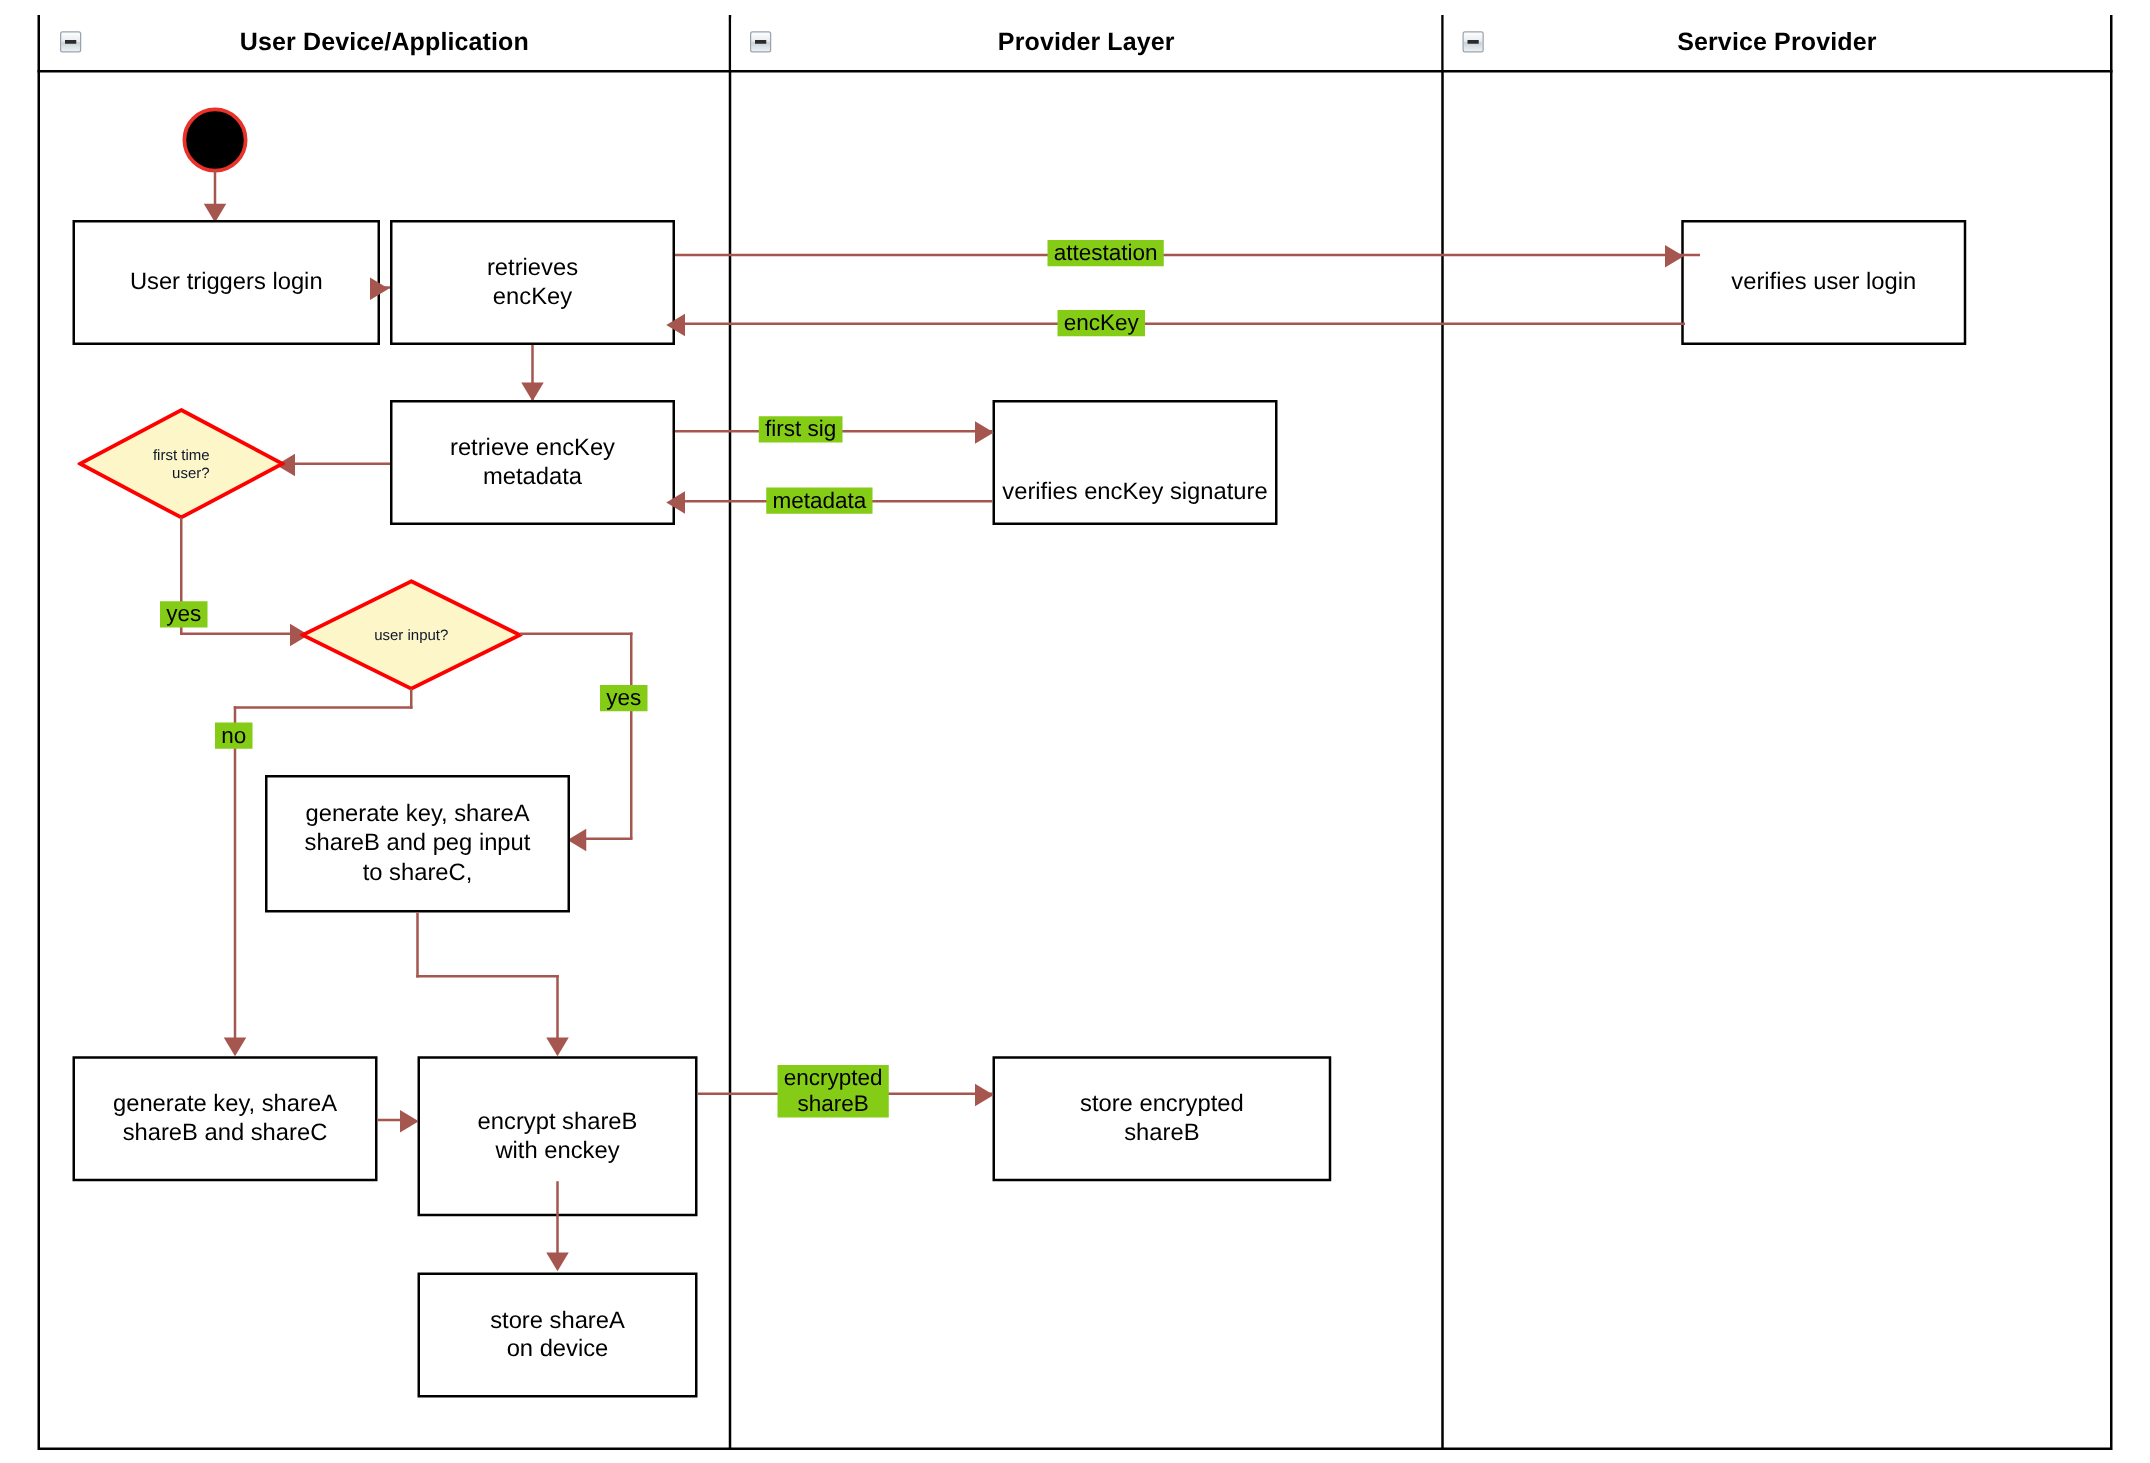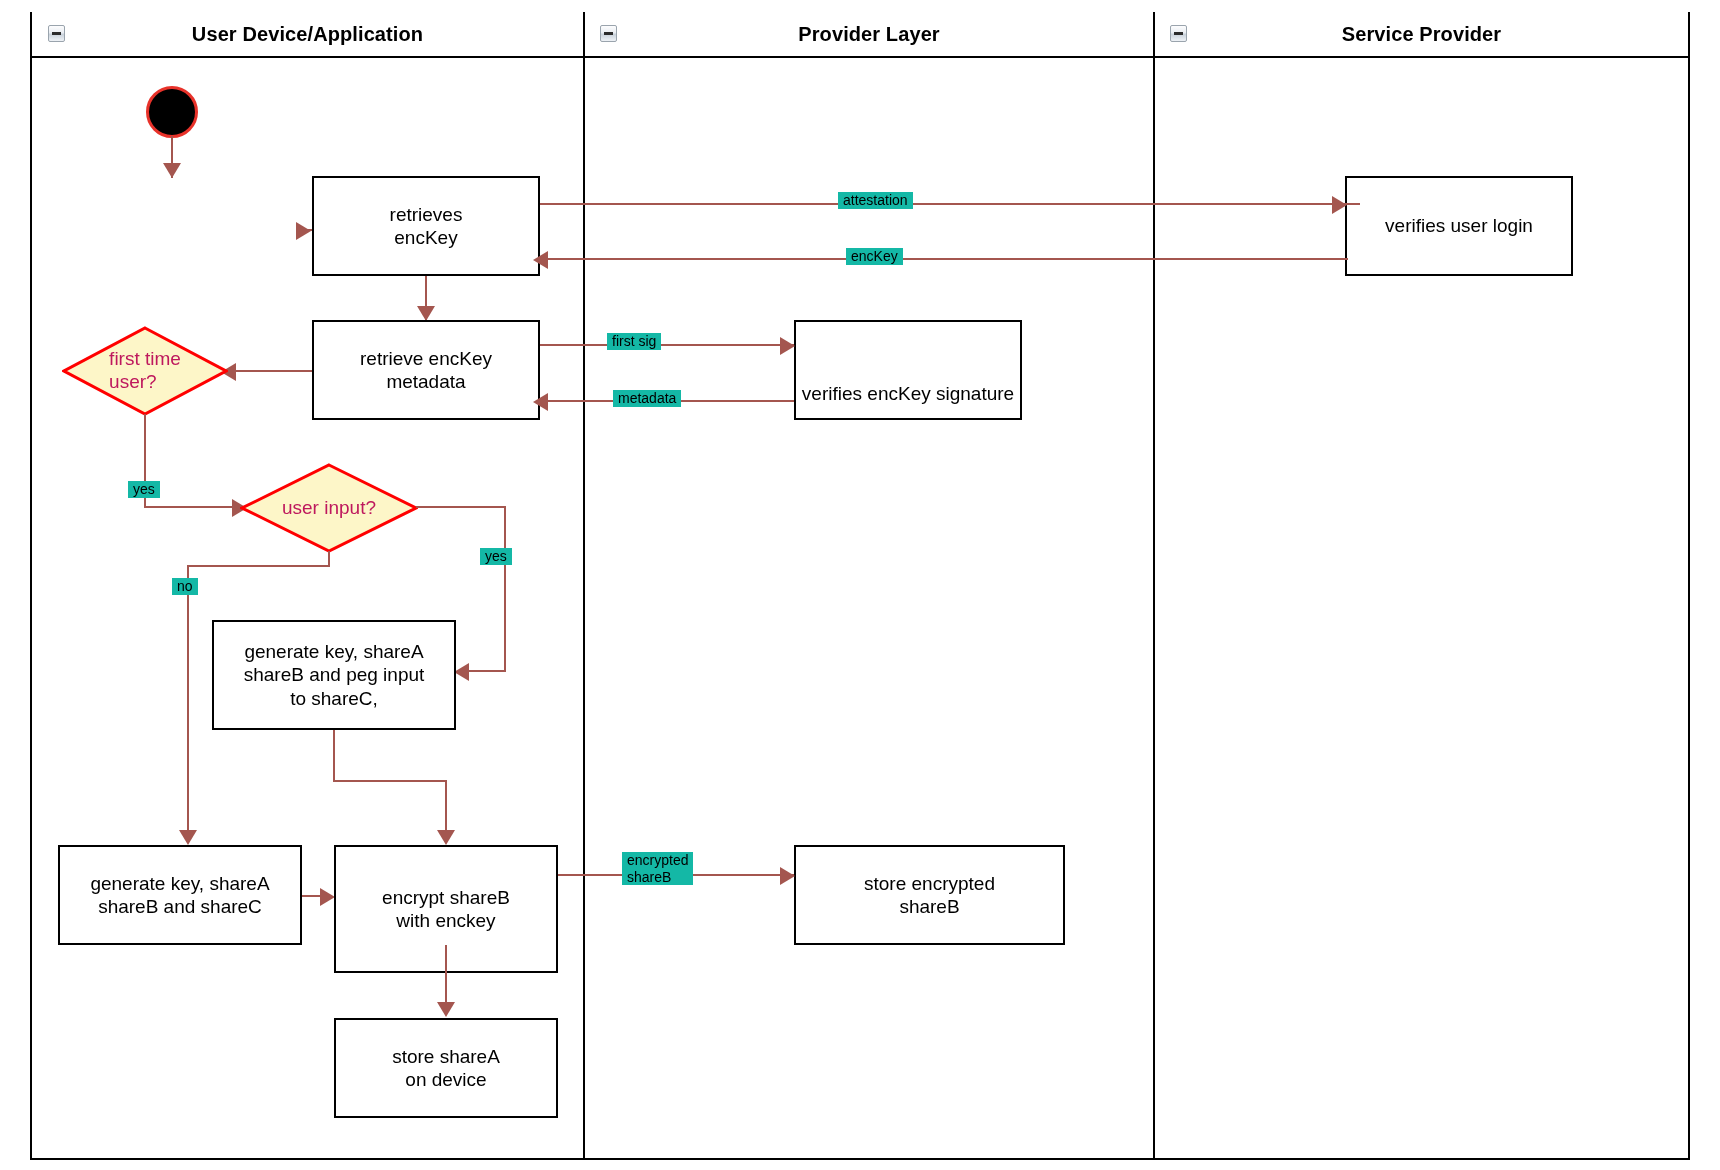--- a/index.html
+++ b/index.html
@@ -29,37 +29,37 @@
 
   
   .node{position:absolute;box-sizing:border-box;border:2px solid #000;background:#fff;
         display:flex;align-items:center;justify-content:center;text-align:center;
         font-size:19px;color:#000;line-height:1.22;}
   .node span{display:block;white-space:pre-line;}
 
   .diamond{position:absolute;}
   .diamond svg{position:absolute;left:0;top:0;}
   .diamond .dtext{position:absolute;left:0;top:0;width:100%;height:100%;
-        display:flex;align-items:center;justify-content:center;text-align:left;
-        font-size:19px;color:#be185d;line-height:1.2;white-space:pre-line;}
+        display:flex;align-items:center;justify-content:center;text-align:right;
+        font-size:12px;color:#0f172a;line-height:1.2;white-space:pre-line;}
 
   .start-node{position:absolute;border-radius:50%;background:#000;
               border:3px solid #e8322a;box-sizing:border-box;}
 
   
   .edge{position:absolute;background:#a4564f;}
   .h{height:2px;}
   .v{width:2px;}
   .arrow{position:absolute;width:0;height:0;}
   .arrow.right{border-top:9px solid transparent;border-bottom:9px solid transparent;border-left:15px solid #a4564f;}
   .arrow.left{border-top:9px solid transparent;border-bottom:9px solid transparent;border-right:15px solid #a4564f;}
   .arrow.down{border-left:9px solid transparent;border-right:9px solid transparent;border-top:15px solid #a4564f;}
 
-  .elabel{position:absolute;font-size:14px;color:#000;background:#14b8a6;
-          padding:0 5px;line-height:1.18;white-space:pre-line;}
+  .elabel{position:absolute;font-size:18px;color:#000;background:#84cc16;
+          padding:0 5px;text-align:center;line-height:1.18;white-space:pre-line;}
 </style>
 </head>
 <body>
 
 <div id="canvas">
 
   <div class="pool"></div>
 
   <div class="lane-head" style="left:32px;width:553px;">
     <span class="lane-head-title">User Device/Application</span>
@@ -86,20 +86,23 @@
 
   <div class="lane-body" style="left:32px;width:553px;"></div>
   <div class="lane-body" style="left:585px;width:570px;"></div>
   <div class="lane-body last" style="left:1155px;width:533px;"></div>
 
   <div class="start-node" style="left:146px;top:86px;width:52px;height:52px;"></div>
 
   <div class="edge v" style="left:171px;top:136px;height:42px;"></div>
   <div class="arrow down" style="left:163px;top:163px;"></div>
 
+  <div class="node" style="left:58px;top:176px;width:246px;height:100px;">
+    <span>User triggers login</span>
+  </div>
 
   <div class="edge h" style="left:304px;top:229px;width:14px;"></div>
   <div class="arrow right" style="left:296px;top:222px;"></div>
 
   <div class="node" style="left:312px;top:176px;width:228px;height:100px;">
     <span>retrieves
 encKey</span>
   </div>
 
   <div class="node" style="left:1345px;top:176px;width:228px;height:100px;">

